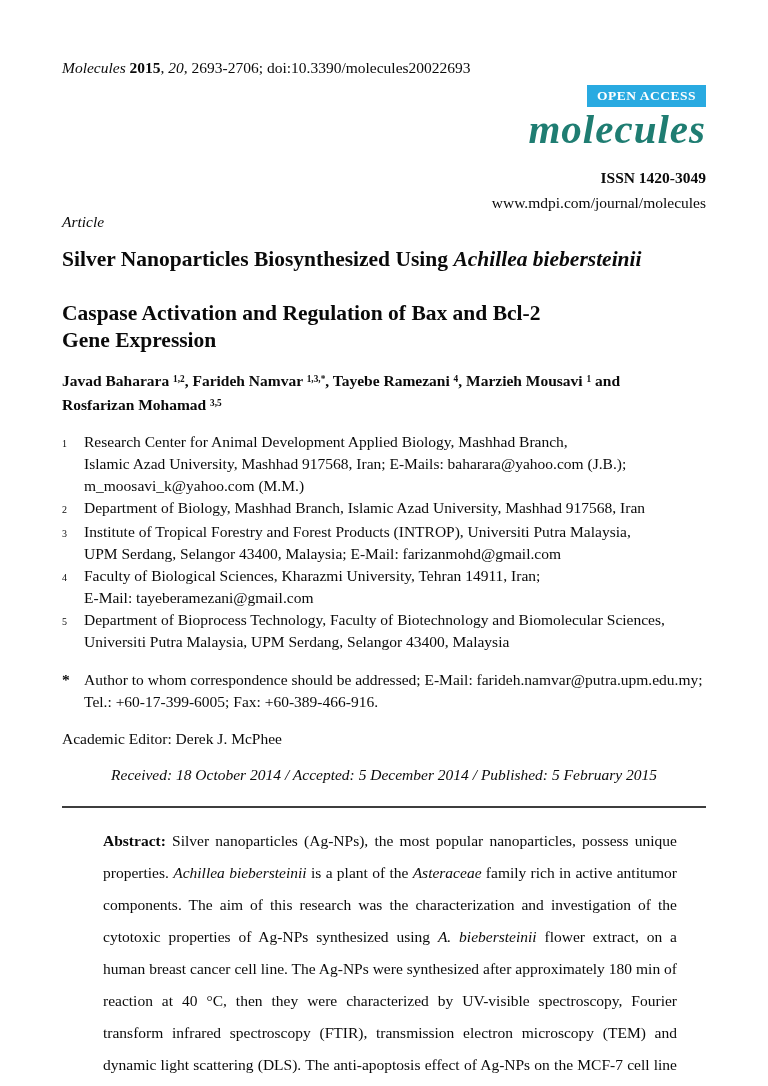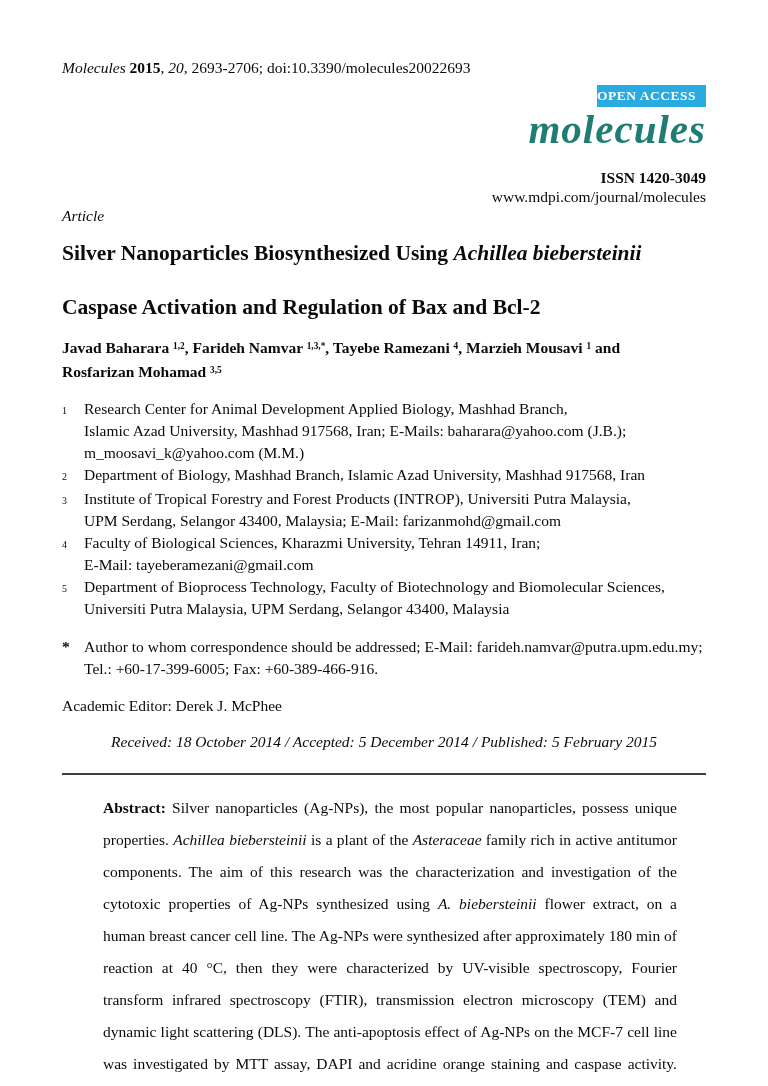--- a/index.html
+++ b/index.html
@@ -16,30 +16,30 @@
   }
   .page{position:relative;width:768px;height:1086px;overflow:hidden;}
   .content{padding:58px 62px 0 62px;}
 
   .journal-line{font-size:15.5px;line-height:20px;}
 
   .right-block{text-align:right;margin-top:6px;}
   .oa-badge{
     display:inline-block;background:var(--open-access-bg,#29aae1);color:#fff;
     font-weight:bold;font-size:13.5px;line-height:16px;
-    padding:3px 10px 3px 0;letter-spacing:0.5px;
+    padding:3px 10px 3px 10px;letter-spacing:0.5px;
   }
   .logo{
     display:block;margin-top:2px;
     color:var(--logo-teal,#1f7d72);
     font-weight:bold;font-style:italic;
     font-size:41px;line-height:40px;letter-spacing:1px;
   }
   .issn{font-weight:bold;font-size:15.5px;line-height:18px;margin-top:20px;}
-  .journal-url{font-size:15.5px;line-height:18px;margin-top:1px;}
+  .journal-url{font-size:15.5px;line-height:18px;margin-top:7px;}
 
   .article-type{font-style:italic;font-size:15.5px;line-height:20px;}
 
   .paper-title{
     margin:14px 0 0 0;font-size:21.5px;line-height:27px;font-weight:bold;
   }
 
   .authors{margin-top:16px;font-weight:bold;line-height:22px;}
 
   .affiliations{margin-top:13px;}
@@ -76,21 +76,21 @@
 
     <div class="right-block">
       <span class="oa-badge">OPEN ACCESS</span>
       <span class="logo">molecules</span>
       <div class="issn">ISSN 1420-3049</div>
       <div class="journal-url">www.mdpi.com/journal/molecules</div>
     </div>
 
     <div class="article-type">Article</div>
 
-    <h1 class="paper-title"><span>Silver Nanoparticles Biosynthesized Using </span><span class="s-i">Achillea biebersteinii</span><br><br><span>Caspase Activation and Regulation of Bax and Bcl-2</span><br></h1>
+    <h1 class="paper-title"><span>Silver Nanoparticles Biosynthesized Using </span><span class="s-i">Achillea biebersteinii</span><br><br><span>Caspase Activation and Regulation of Bax and Bcl-2</span><br><span>Gene Expression</span></h1>
 
     <div class="authors"><span>Javad Baharara </span><span class="s-sup">1,2</span><span>, Farideh Namvar </span><span class="s-sup">1,3,*</span><span>, Tayebe Ramezani </span><span class="s-sup">4</span><span>, Marzieh Mousavi </span><span class="s-sup">1</span><span> and</span><br><span>Rosfarizan Mohamad </span><span class="s-sup">3,5</span></div>
 
     <div class="affiliations">
 
     <div class="aff-row">
           <span class="aff-marker">1</span>
           <span class="aff-text">Research Center for Animal Development Applied Biology, Mashhad Branch,<br>Islamic Azad University, Mashhad 917568, Iran; E-Mails: baharara@yahoo.com (J.B.);<br>m_moosavi_k@yahoo.com (M.M.)</span>
         </div>
         <div class="aff-row">

